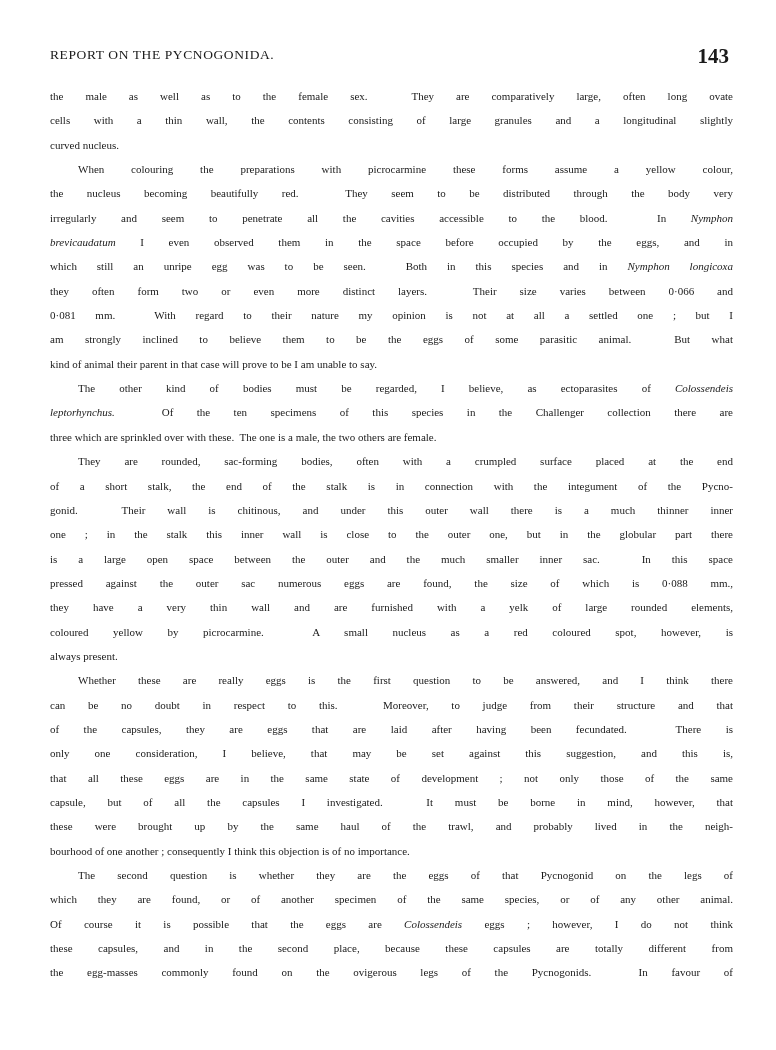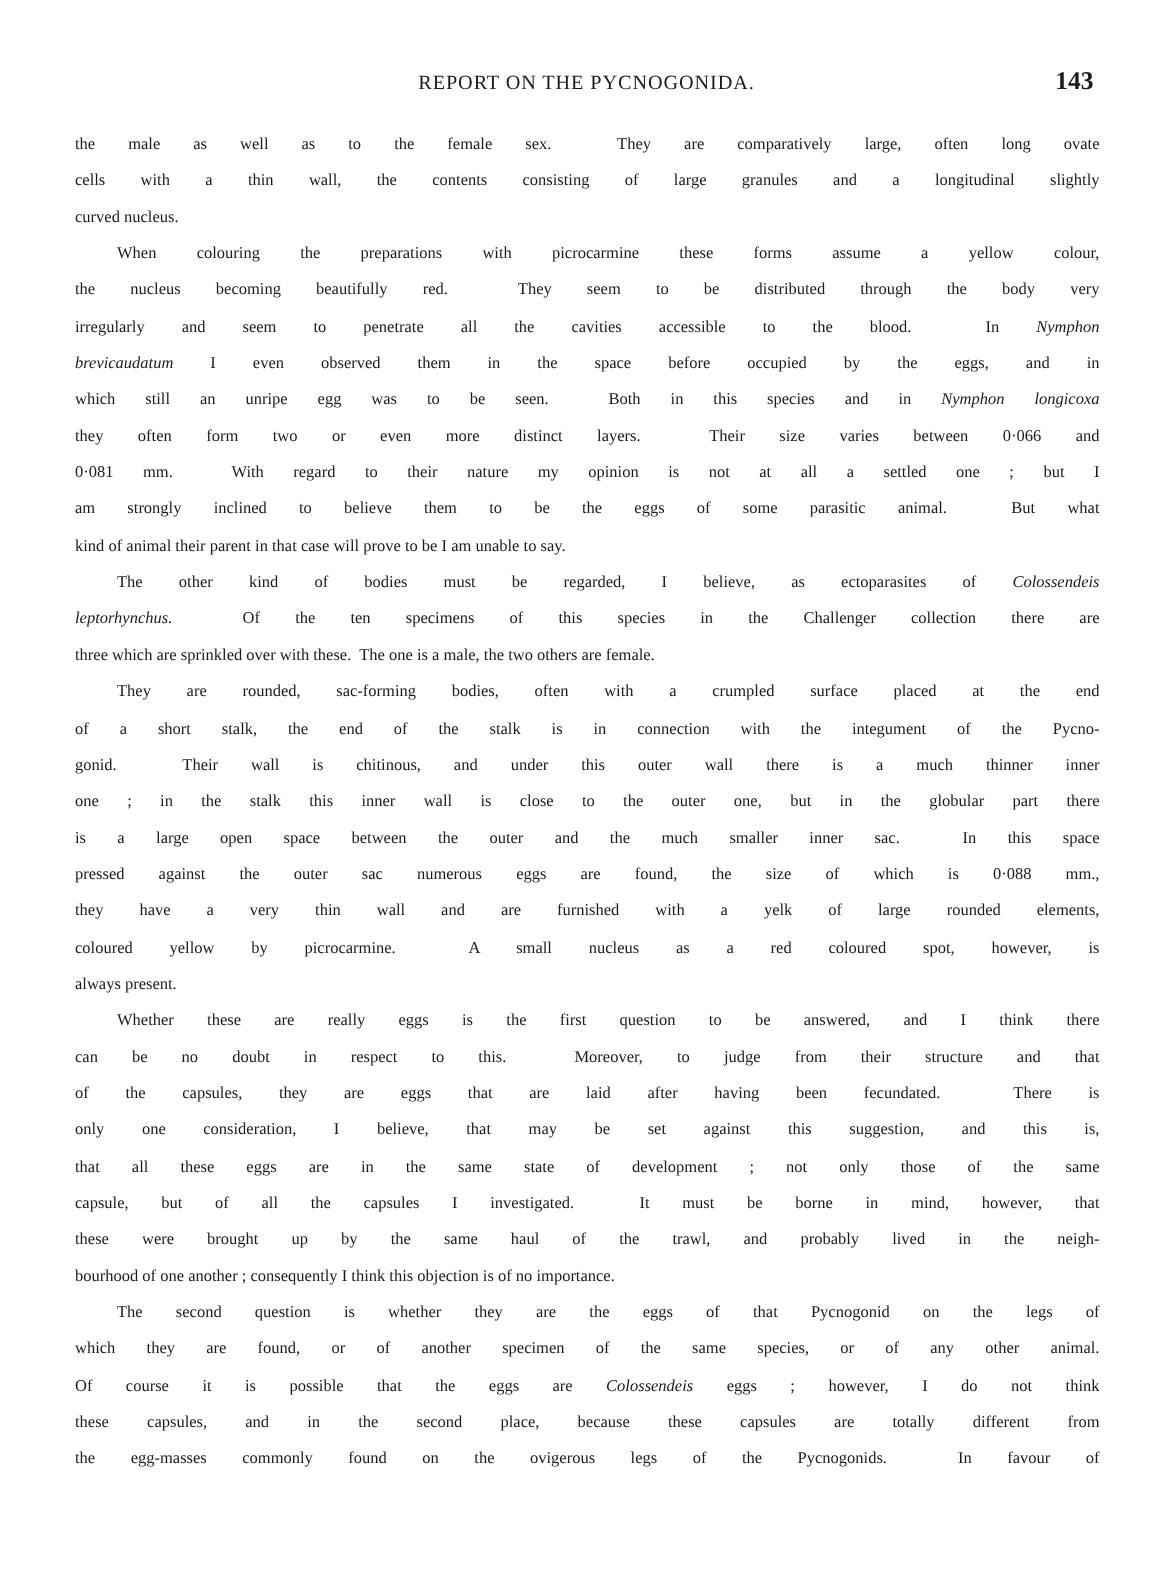--- a/index.html
+++ b/index.html
@@ -25,34 +25,34 @@
     position: absolute;
     left: 50px;
     width: 682px;
     top: 43px;
     height: 22px;
   }
   .running-title {
     position: absolute;
     left: 0;
     width: 682px;
-    text-align: center;
+    text-align: left;
     font-family: "Liberation Serif", "DejaVu Serif", serif;
     font-size: 13.5px;
     letter-spacing: 0.6px;
     top: 4px;
     white-space: nowrap;
   }
   .page-number {
     position: absolute;
     right: 3px;
     top: 1px;
     font-family: "Liberation Serif", "DejaVu Serif", serif;
     font-weight: bold;
-    font-size: 17px;
+    font-size: 21px;
   }
   .body-text {
     position: absolute;
     left: 50px;
     top: 84px;
     width: 683px;
   }
   .line {
     display: block;
     height: 24.35px;

